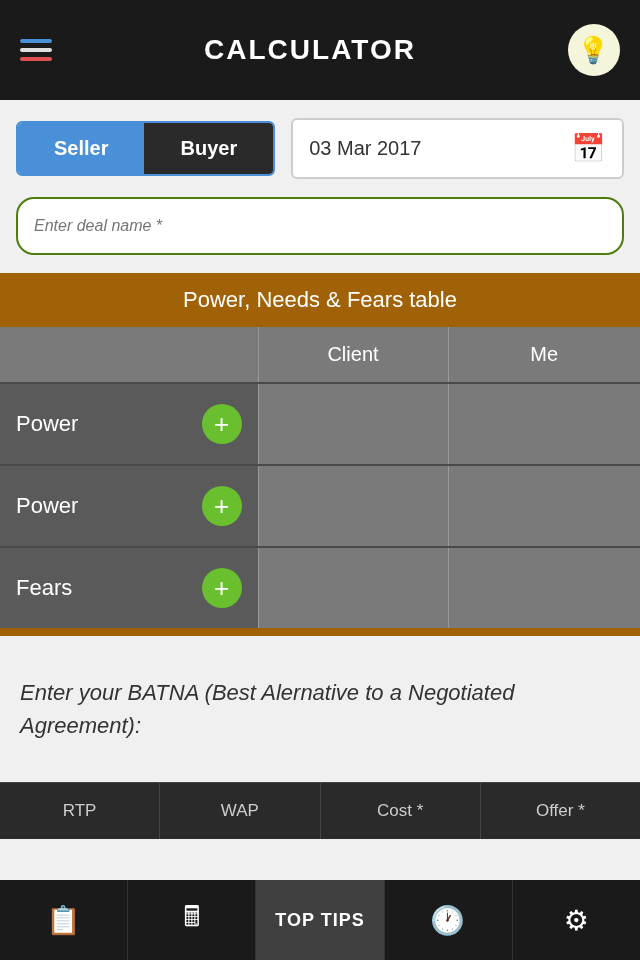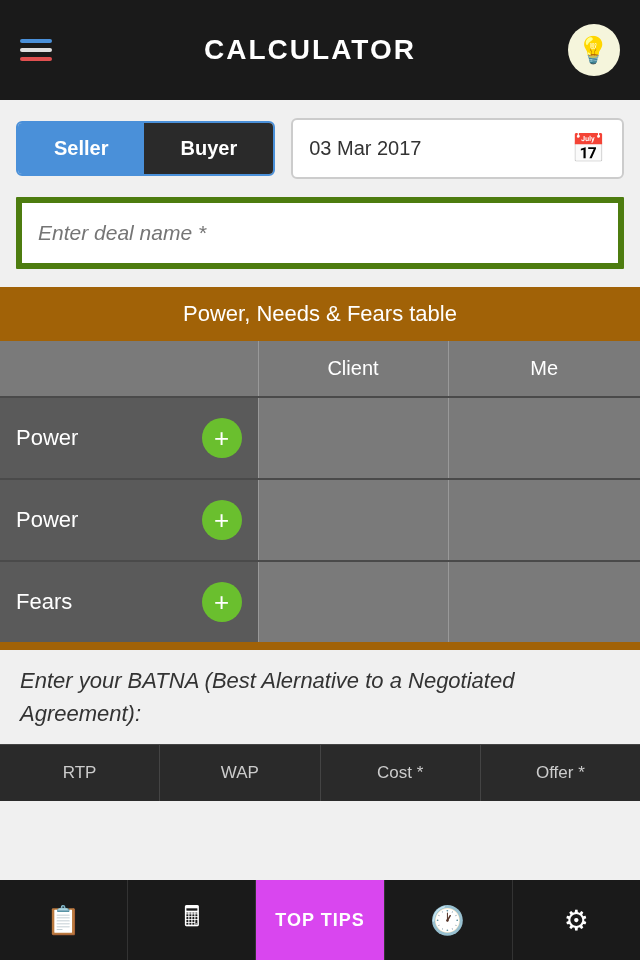--- a/index.html
+++ b/index.html
@@ -103,24 +103,24 @@
       cursor: pointer;
     }
 
     
     .deal-name-wrapper {
       background: #f0f0f0;
       padding: 0 16px 18px 16px;
     }
     .deal-name-input {
       width: 100%;
-      border: 6px solid #4d7c0f;
-      border-radius: 1px;
+      border: 2px solid #4d7c0f;
+      border-radius: 18px;
       padding: 18px 16px;
-      font-size: 21px;
+      font-size: 16px;
       font-style: italic;
       color: #888;
       background: white;
       outline: none;
     }
 
     
     .table-section {
       background: #a16207;
       padding: 14px 0 8px 0;
@@ -195,21 +195,21 @@
     }
     .data-cell {
       background: #7a7a7a;
       border-left: 1px solid #999;
       height: 72px;
     }
 
     
     .batna-section {
       background: #f0f0f0;
-      padding: 14px 20px;
+      padding: 40px 20px;
     }
     .batna-text {
       font-size: 22px;
       font-style: italic;
       color: #333;
       line-height: 1.5;
     }
 
     
     .bottom-tabs {
@@ -244,21 +244,21 @@
       display: flex;
       align-items: center;
       justify-content: center;
       cursor: pointer;
       border-right: 1px solid #333;
       color: white;
       font-size: 30px;
     }
     .nav-item:last-child { border-right: none; }
     .nav-center {
-      background: #d946ef;
+      background: #404040;
       flex: 1;
       display: flex;
       align-items: center;
       justify-content: center;
       border-right: 1px solid #333;
     }
     .nav-center-text {
       color: white;
       font-size: 18px;
       font-weight: 700;

